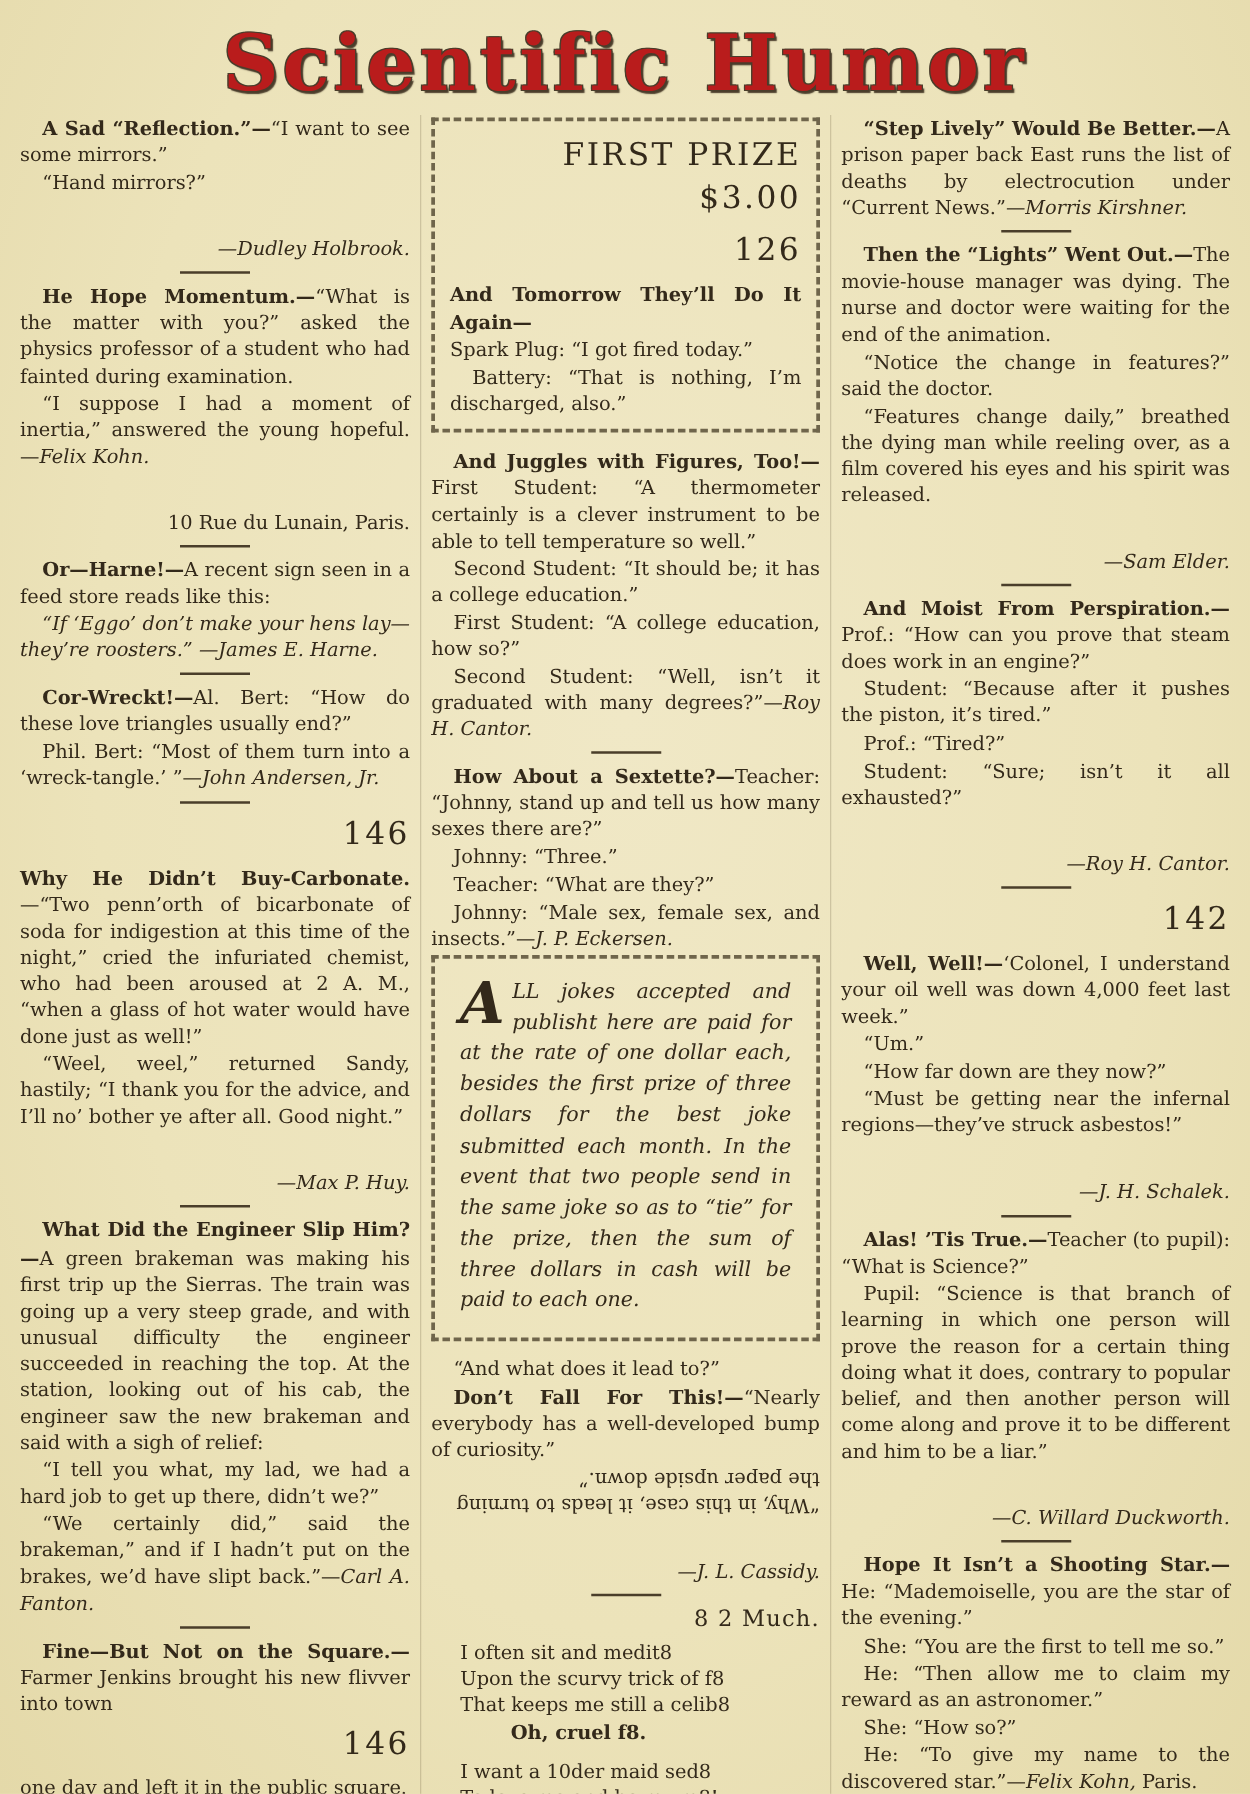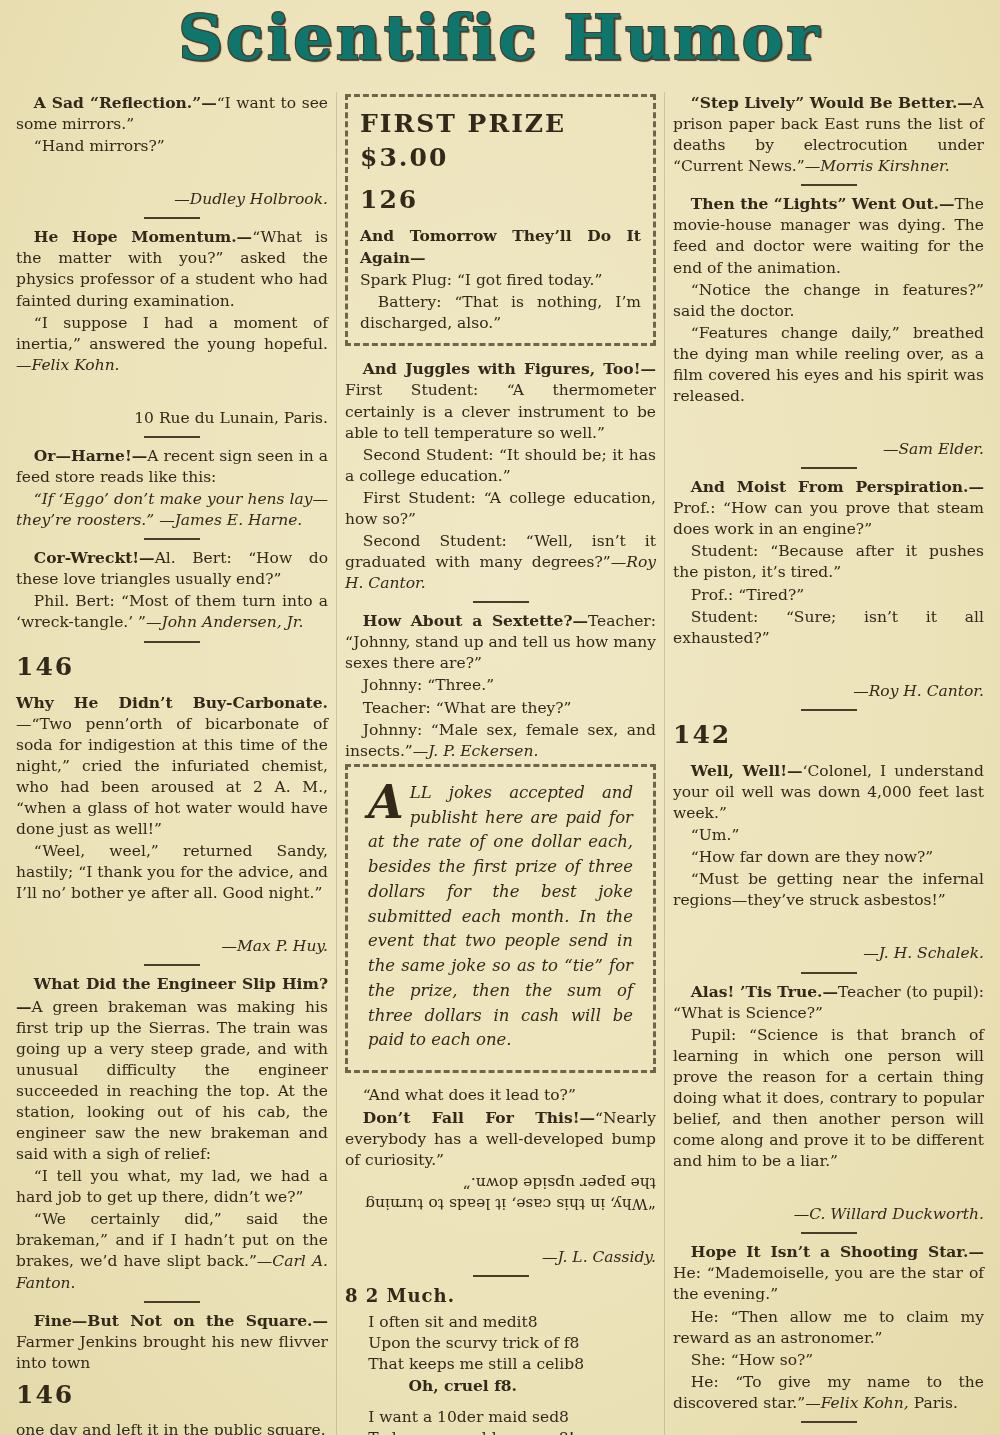--- a/index.html
+++ b/index.html
@@ -5,40 +5,40 @@
   html,body{margin:0;padding:0;}
   body{
     width:1000px;height:1435px;overflow:hidden;position:relative;
     background:#ece3ba;
     background-image:radial-gradient(ellipse at 50% 40%, #f0e8c6 0%, #ece3ba 60%, #e4d9a9 100%);
     font-family:"DejaVu Serif", serif;
     color:#33291a;
   }
   .masthead{text-align:center;height:84px;padding-top:4px;}
   .masthead h1{
-    margin:0;font-size:62px;font-weight:bold;letter-spacing:3px;line-height:1.1;
-    color:#0f766e;
+    margin:13px;font-size:62px;font-weight:bold;letter-spacing:3px;line-height:1.1;
+    color:#b91c1c;
     text-shadow:-1px -1px 0 #4a3d2b,1px -1px 0 #4a3d2b,-1px 1px 0 #4a3d2b,1px 1px 0 #4a3d2b,2px 2px 1px #4a3d2b;
   }
   .cols{display:flex;padding:4px 8px 0;}
   .col{width:328px;box-sizing:border-box;padding:0 8px;font-size:15.5px;line-height:1.36;text-align:justify;}
   .col + .col{border-left:1px solid rgba(92,77,50,.22);}
   .p{margin:0 0 1px;}
   .ind{text-indent:1.15em;}
   .ar{text-align:right;margin-top:32px;}
   .it{font-style:italic;}
   .s-b{font-weight:bold;}
   .s-i{font-style:italic;}
   .s-dc{float:left;font-size:46px;line-height:.72;font-style:italic;font-weight:bold;margin:5px 6px 0 0;}
   .rule{width:56px;border:0;border-top:2px solid #4a3e2a;margin:7px auto;}
   .joke{margin:0 0 2px;}
   .joke::after{content:"";display:block;clear:both;}
   .box{border:3px dashed #6f654b;padding:6px 12px 8px;margin:2px 0 12px;}
   .box.notice{padding:14px 20px 16px;font-size:16.5px;line-height:1.5;}
-  .bh{text-align:left;font-weight:bold;font-size:25px;letter-spacing:2px;margin:4px 0 8px;}
+  .bh{text-align:right;font-weight:normal;font-size:25px;letter-spacing:2px;margin:4px 0 8px;}
   .bh.ph{font-size:18px;letter-spacing:1px;margin:0 0 4px;}
   .flip{transform:rotate(180deg);text-align:left;margin:0 0 2px;}
   .stanza{text-align:left;margin:0 0 11px;padding-left:1.5em;}
   .ind2{padding-left:2.6em;font-weight:bold;}
 </style>
 </head>
 <body>
 
 <div class="masthead">
   <h1>Scientific Humor</h1>
@@ -132,21 +132,21 @@
           <div>To love me and be my m8!</div>
         </div>
       </div>
     </div>
   <div class="col" id="col2">
       <div class="joke">
         <div class="p ind"><span class="s-b">“Step Lively” Would Be Better.—</span><span>A prison paper back East runs the list of deaths by electrocution under “Current News.”—</span><span class="s-i">Morris Kirshner.</span></div>
       </div>
       <div class="rule"></div>
       <div class="joke">
-        <div class="p ind"><span class="s-b">Then the “Lights” Went Out.—</span><span>The movie-house manager was dying. The feed and doctor were waiting for the end of the animation.</span></div>
+        <div class="p ind"><span class="s-b">Then the “Lights” Went Out.—</span><span>The movie-house manager was dying. The nurse and doctor were waiting for the end of the animation.</span></div>
         <div class="p ind"><span>“Notice the change in features?” said the doctor.</span></div>
         <div class="p ind"><span>“Features change daily,” breathed the dying man while reeling over, as a film covered his eyes and his spirit was released.</span></div>
         <div class="p ar it"><span>—Sam Elder.</span></div>
       </div>
       <div class="rule"></div>
       <div class="joke">
         <div class="p ind"><span class="s-b">And Moist From Perspiration.—</span><span>Prof.: “How can you prove that steam does work in an engine?”</span></div>
         <div class="p ind"><span>Student: “Because after it pushes the piston, it’s tired.”</span></div>
         <div class="p ind"><span>Prof.: “Tired?”</span></div>
         <div class="p ind"><span>Student: “Sure; isn’t it all exhausted?”</span></div>
@@ -163,20 +163,21 @@
       </div>
       <div class="rule"></div>
       <div class="joke">
         <div class="p ind"><span class="s-b">Alas! ’Tis True.—</span><span>Teacher (to pupil): “What is Science?”</span></div>
         <div class="p ind"><span>Pupil: “Science is that branch of learning in which one person will prove the reason for a certain thing doing what it does, contrary to popular belief, and then another person will come along and prove it to be different and him to be a liar.”</span></div>
         <div class="p ar it"><span>—C. Willard Duckworth.</span></div>
       </div>
       <div class="rule"></div>
       <div class="joke">
         <div class="p ind"><span class="s-b">Hope It Isn’t a Shooting Star.—</span><span>He: “Mademoiselle, you are the star of the evening.”</span></div>
+        <div class="p ind"><span>She: “You are the first to tell me so.”</span></div>
         <div class="p ind"><span>He: “Then allow me to claim my reward as an astronomer.”</span></div>
         <div class="p ind"><span>She: “How so?”</span></div>
         <div class="p ind"><span>He: “To give my name to the discovered star.”—</span><span class="s-i">Felix Kohn,</span><span> Paris.</span></div>
       </div>
       <div class="rule"></div>
       <div class="joke">
         <div class="bh">104</div>
         <div class="p ind"><span class="s-b">And Wasn’t Patented, Either!</span><span> — A reporter was interviewing Thomas A. Edison.</span></div>
       </div>
     </div>

